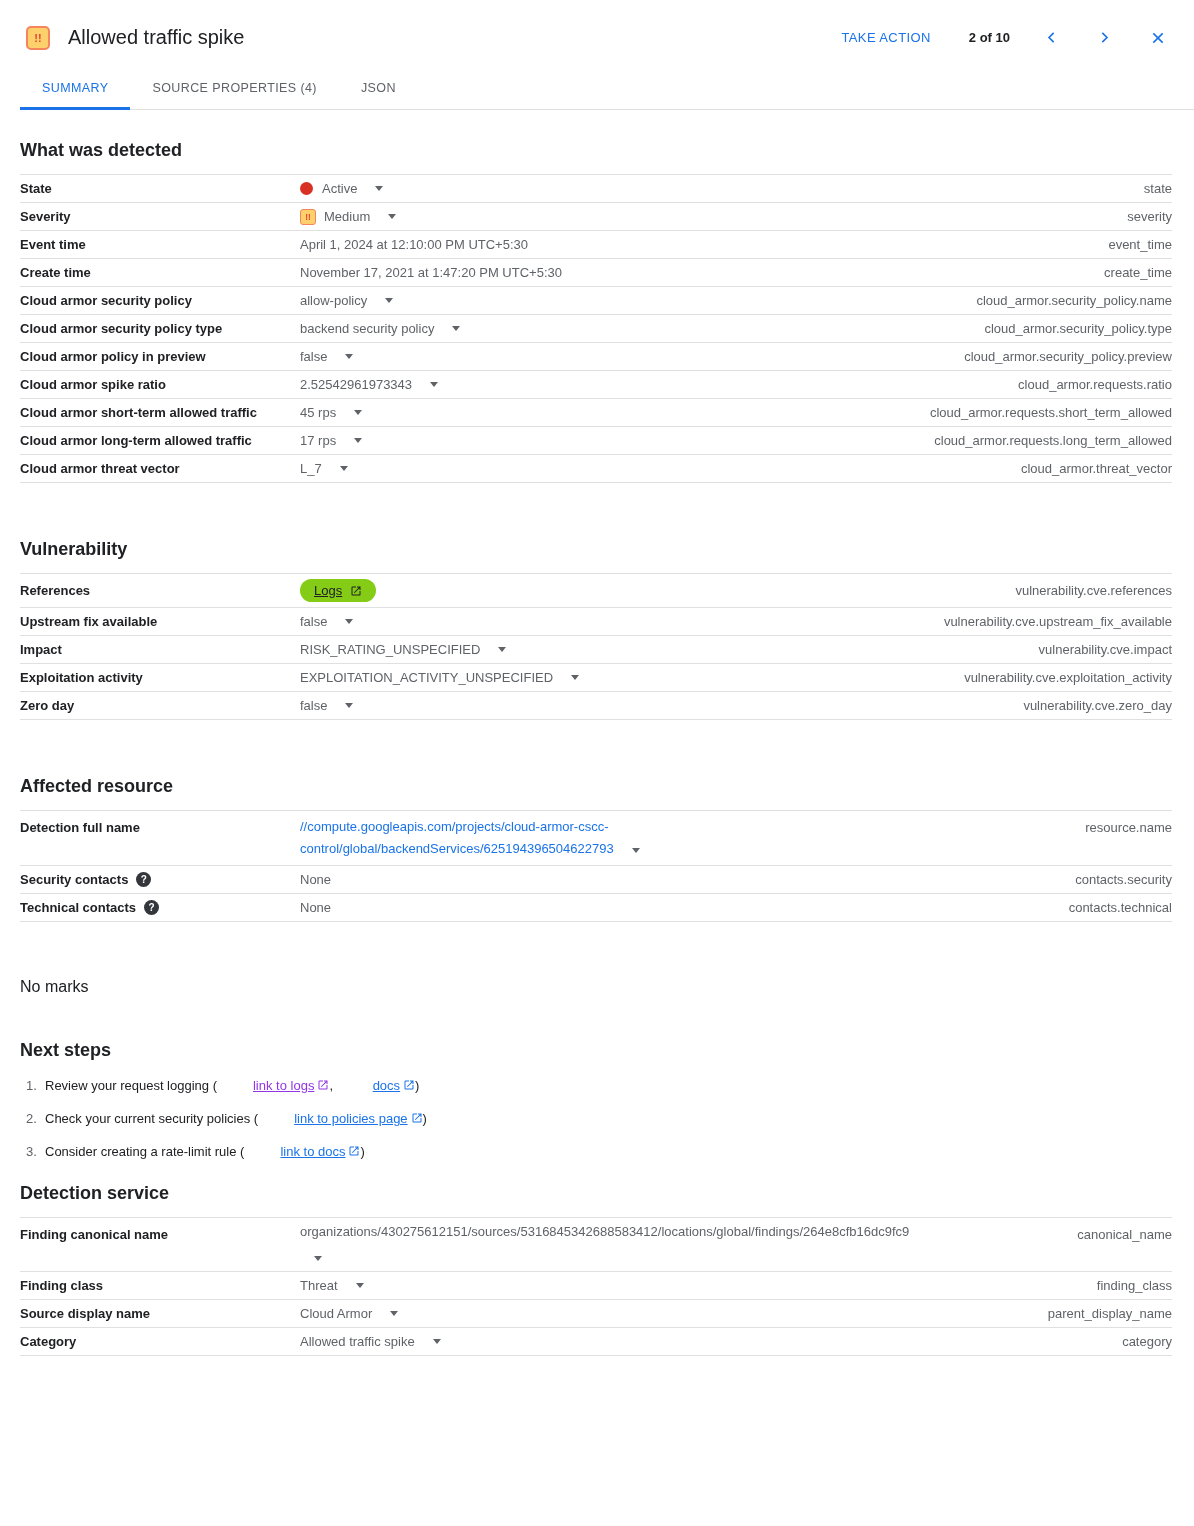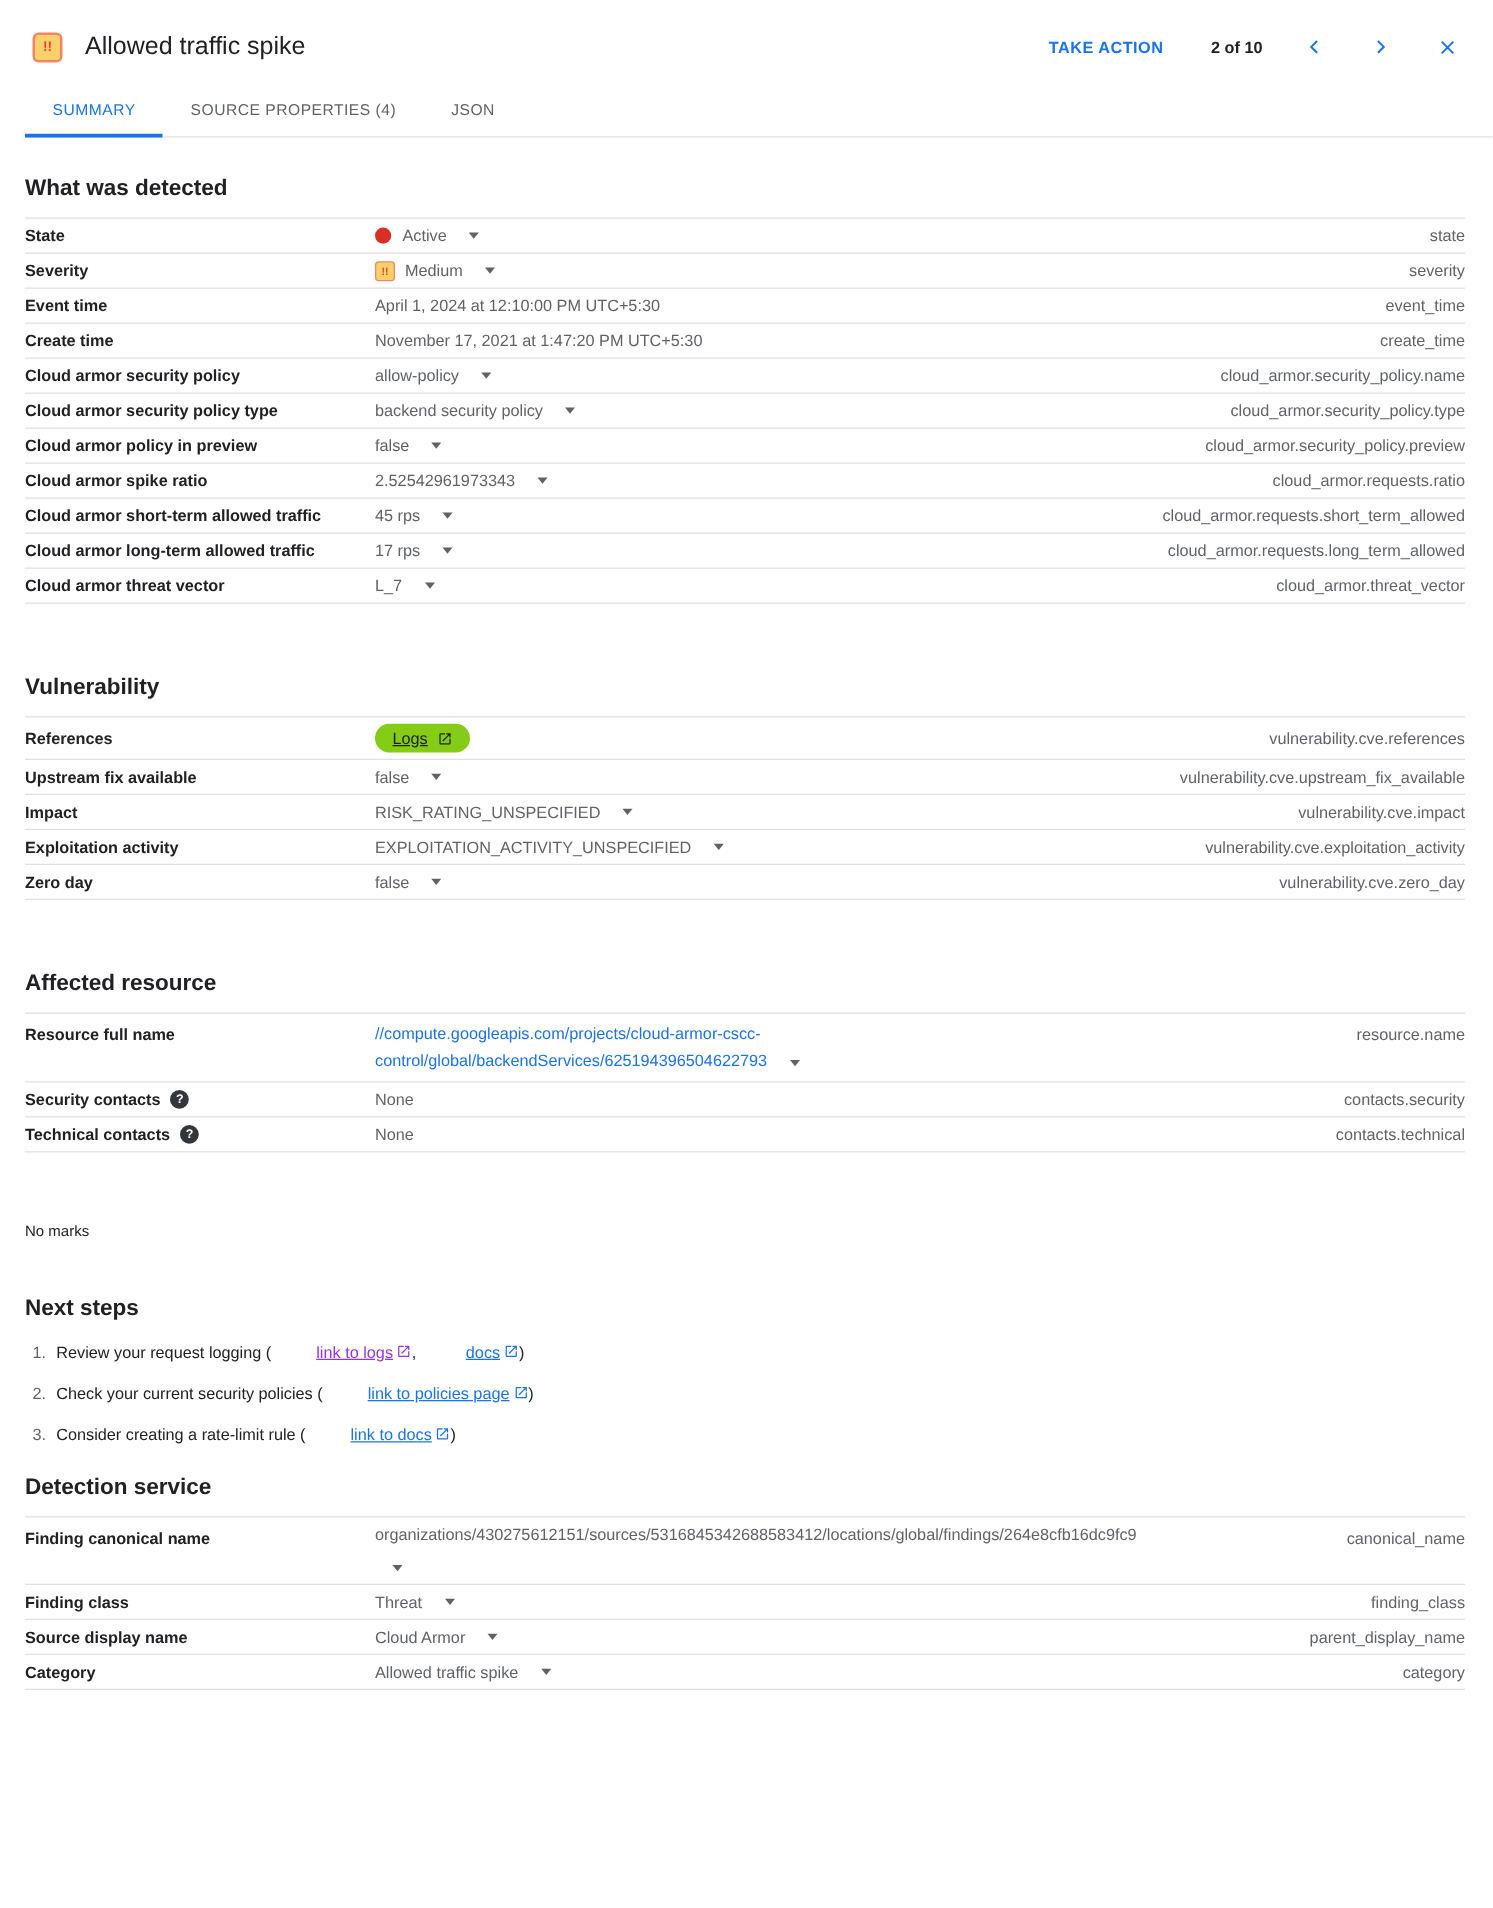--- a/index.html
+++ b/index.html
@@ -16,21 +16,21 @@
   body{font-family:"Liberation Sans",sans-serif;color:var(--txt);width:1194px;}
   .page{width:1194px;min-height:1526px;background:#fff;}
 
   
   .header{display:flex;align-items:center;justify-content:space-between;padding:24px 24px 0 26px;}
   .header-left{display:flex;align-items:center;}
   .title-sev-icon{width:24px;height:24px;border-radius:5px;background:#fcd06a;border:2px solid #f5855f;
     color:#e94235;font-size:11px;font-weight:bold;display:inline-flex;align-items:center;justify-content:center;letter-spacing:0;}
   .page-title{font-size:20px;font-weight:normal;margin:0 0 0 18px;color:var(--txt);}
   .header-right{display:flex;align-items:center;gap:30px;}
-  .take-action{background:none;border:none;color:var(--accent);font-family:inherit;font-size:13px;font-weight:bold;
+  .take-action{background:none;border:none;color:var(--accent);font-family:inherit;font-size:13px;font-weight:normal;
     letter-spacing:.4px;cursor:pointer;padding:6px 8px;}
   .pagination{font-size:13px;font-weight:bold;color:var(--txt);}
   .icon-btn{background:none;border:none;padding:4px;cursor:pointer;color:var(--accent);display:inline-flex;align-items:center;}
 
   
   .tabs{display:flex;margin:18px 0 0 20px;border-bottom:1px solid var(--line);}
   .tab{padding:12px 22px;font-size:12.5px;font-weight:normal;letter-spacing:.4px;color:var(--grey);cursor:pointer;
     border-bottom:3px solid transparent;margin-bottom:-1px;}
   .tab.active{color:var(--accent);border-bottom-color:var(--accent);}
 
@@ -61,21 +61,21 @@
   .help-icon{width:15px;height:15px;border-radius:50%;background:#33373b;color:#fff;font-size:10px;font-weight:bold;
     display:inline-flex;align-items:center;justify-content:center;cursor:pointer;flex:none;}
 
   .res-link{color:var(--accent);text-decoration:none;cursor:pointer;line-height:22px;}
   .res-link .line{display:block;}
   .res-line2{display:flex;align-items:center;}
   .canonical-caret-line{margin:9px 0 2px 14px;}
   .canonical-val{line-height:17px;}
 
   
-  .no-marks{font-size:12px;color:var(--txt);margin-top:4px;}
+  .no-marks{font-size:16px;color:var(--txt);margin-top:4px;}
   .steps{margin-top:16px;}
   .step{display:flex;font-size:13px;color:var(--txt);margin:0 0 16px 6px;line-height:17px;}
   .step-num{color:var(--grey);width:19px;flex:none;}
   .step-text a{cursor:pointer;padding-left:36px;}
   a.link{color:var(--accent);text-decoration:underline;}
   a.link.visited{color:var(--visited-link);}
   .ext{margin-left:3px;vertical-align:-1px;}
 </style>
 </head>
 <body>
@@ -263,21 +263,21 @@
             </div>
           <div class="row-field">vulnerability.cve.zero_day</div>
         </div>
       </div>
     </section>
 
     <section class="section">
       <h2 class="section-heading">Affected resource</h2>
       <div class="rows">
         <div class="row top">
-          <div class="row-label">Resource full name</div>
+          <div class="row-label">Detection full name</div>
           <div class="row-value col">
             <a class="res-link">
               <span class="line">//compute.googleapis.com/projects/cloud-armor-cscc-</span>
               <span class="line res-line2"><span>control/global/backendServices/625194396504622793</span><span class="caret"></span></span>
             </a>
           </div>
           <div class="row-field">resource.name</div>
         </div>
         <div class="row">
           <div class="row-label">

